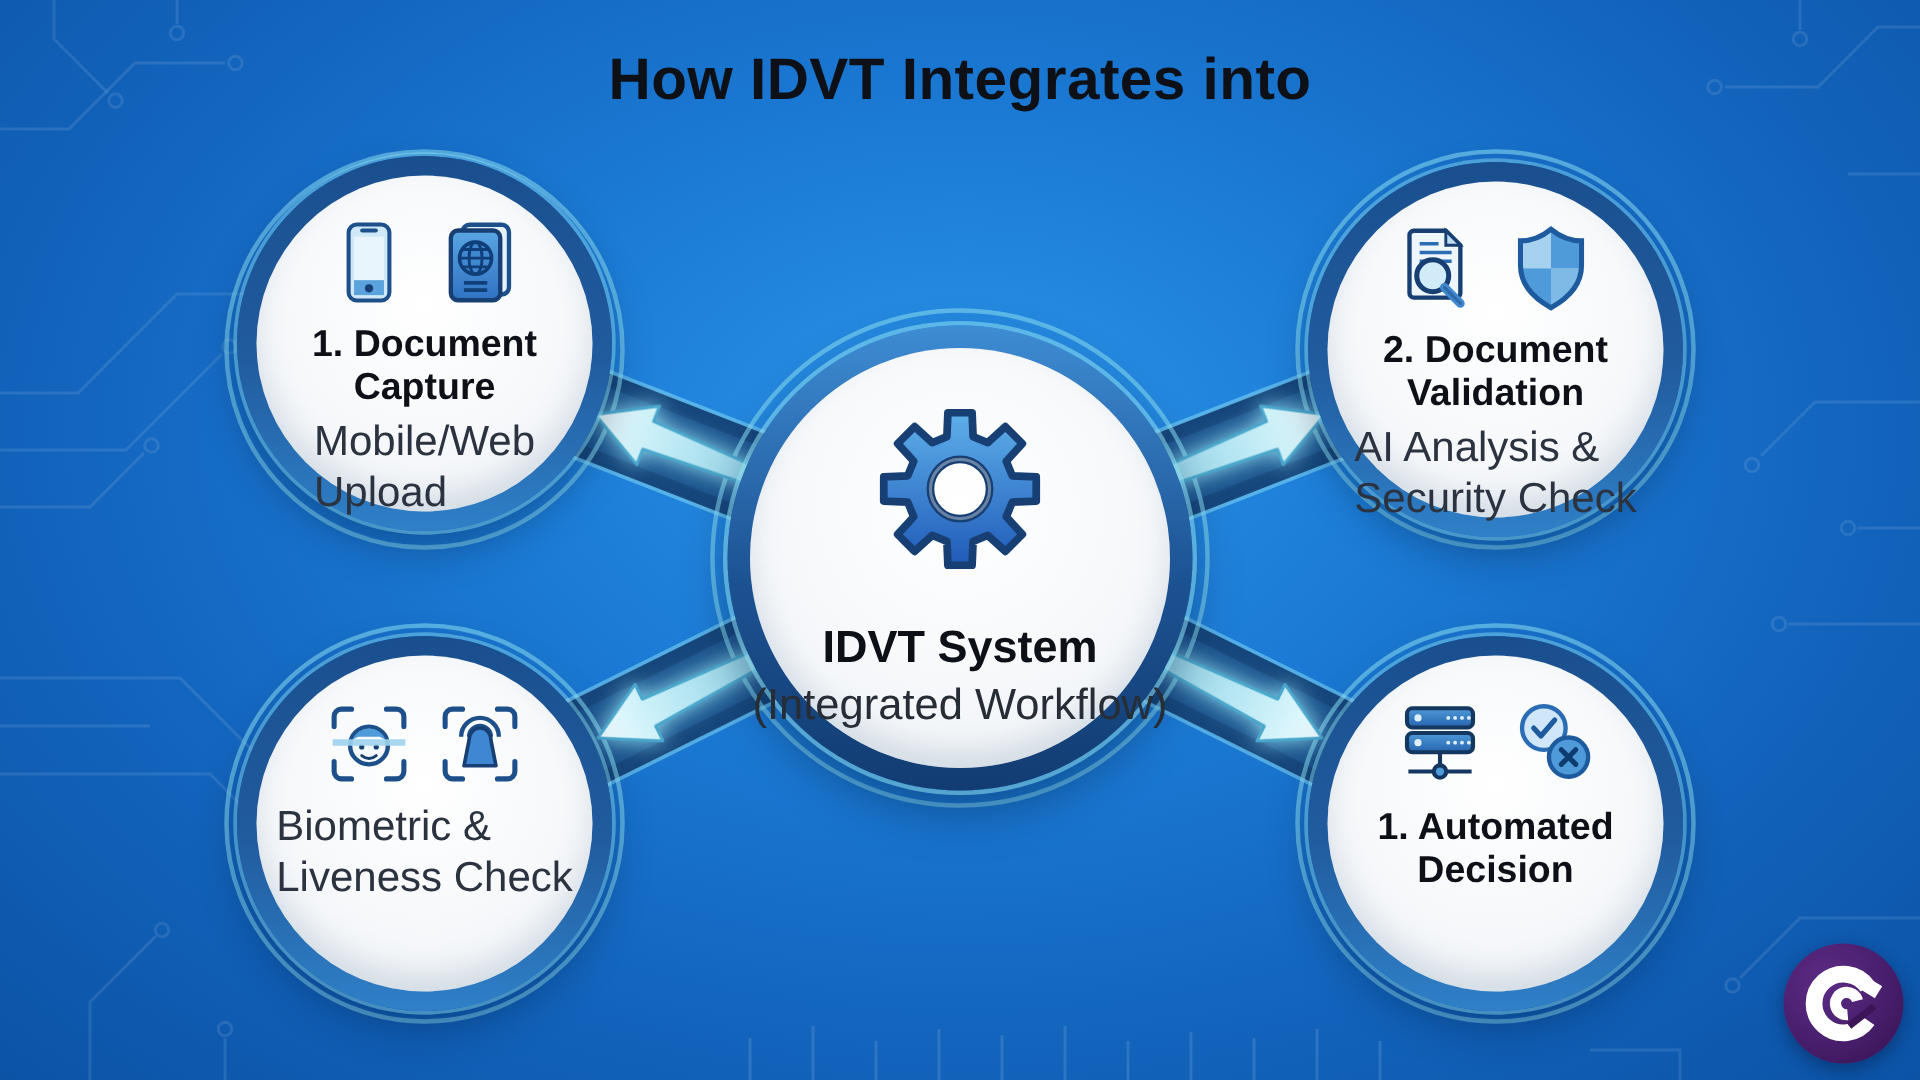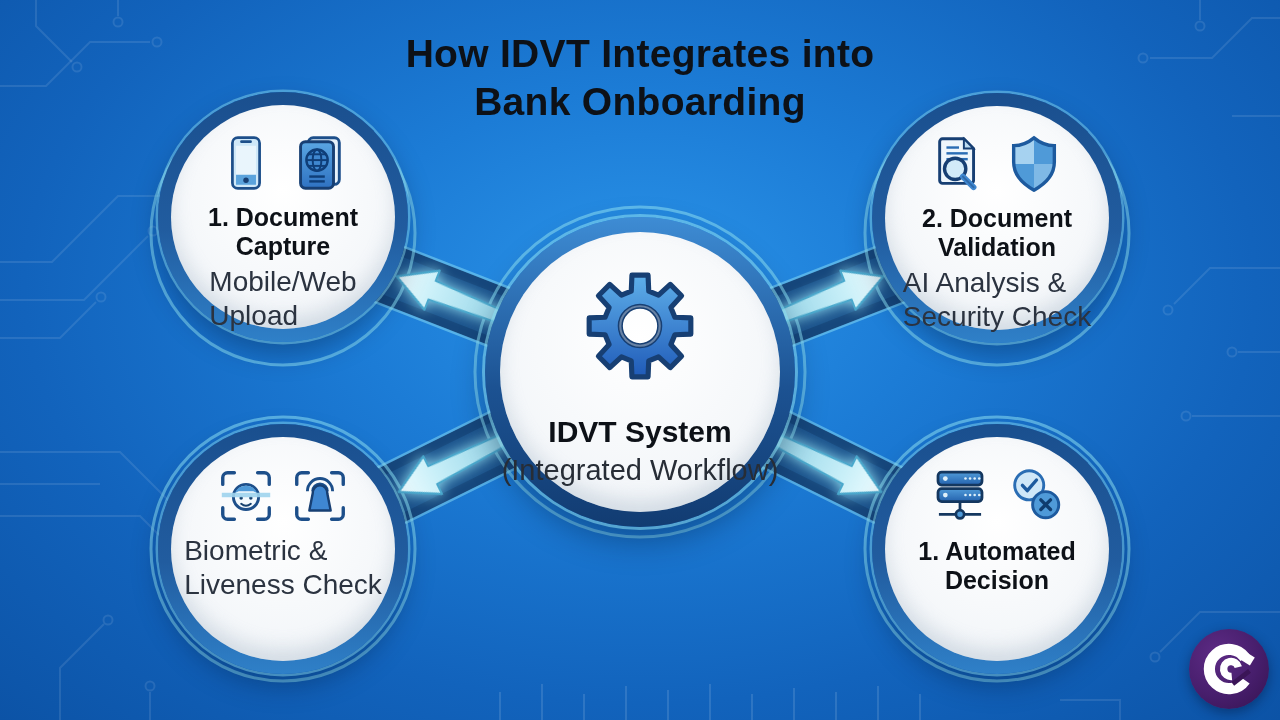--- a/index.html
+++ b/index.html
@@ -140,21 +140,20 @@
     <g class="glow">
       <use href="#arrowShape" transform="translate(447,296) rotate(201.3)"></use>
       <use href="#arrowShape" transform="translate(833,296) rotate(-21.3)"></use>
       <use href="#arrowShape" transform="translate(447,468) rotate(153.6)"></use>
       <use href="#arrowShape" transform="translate(833,468) rotate(26.4)"></use>
     </g>
   </svg>
 
   <div class="main-title">
     <div>How IDVT Integrates into</div>
-    <div>Bank Onboarding</div>
   </div>
 
   <div class="node center" style="left:485px;top:217px;">
     <div class="node-inner">
       <div class="icons-row">
         <svg width="120" height="120" viewBox="-70 -70 140 140">
           <defs>
             <linearGradient id="gradGear" x1="0" y1="-60" x2="0" y2="60" gradientUnits="userSpaceOnUse">
               <stop offset="0" stop-color="#5fb0ea"></stop>
                 <stop offset="1" stop-color="#1f5ab8"></stop>
@@ -163,21 +162,21 @@
           <path fill-rule="evenodd" fill="url(#gradGear)" stroke="#173f73" stroke-width="6" stroke-linejoin="round" d="M40.7,-10.2 L59.3,-9.4 L59.3,9.4 L40.7,10.2 L36,21.6 L48.5,35.3 L35.3,48.5 L21.6,36 L10.2,40.7 L9.4,59.3 L-9.4,59.3 L-10.2,40.7 L-21.6,36 L-35.3,48.5 L-48.5,35.3 L-36,21.6 L-40.7,10.2 L-59.3,9.4 L-59.3,-9.4 L-40.7,-10.2 L-36,-21.6 L-48.5,-35.3 L-35.3,-48.5 L-21.6,-36 L-10.2,-40.7 L-9.4,-59.3 L9.4,-59.3 L10.2,-40.7 L21.6,-36 L35.3,-48.5 L48.5,-35.3 L36,-21.6 Z
                M23,0 A23,23 0 1 0 -23,0 A23,23 0 1 0 23,0 Z"></path>
           <circle r="23" fill="none" stroke="rgba(255,255,255,0.35)" stroke-width="2.5"></circle>
         </svg>
       </div>
       <div class="center-title">IDVT System</div>
       <div class="center-sub">(Integrated Workflow)</div>
     </div>
   </div>
 
-  <div class="node outer" style="left:158px;top:92px;">
+  <div class="node outer" style="left:158px;top:104px;">
     <div class="node-inner">
       <div class="icons-row">
         <svg width="58" height="64" viewBox="0 0 64 64">
           <rect x="17" y="4" width="30" height="56" rx="6" fill="#cfe8f8" stroke="#1d4f8a" stroke-width="3"></rect>
           <rect x="21" y="13" width="22" height="32" fill="#e9f5fc"></rect>
           <line x1="27" y1="8.5" x2="37" y2="8.5" stroke="#1d4f8a" stroke-width="3" stroke-linecap="round"></line>
           <rect x="21" y="45" width="22" height="11" fill="#5ba3dc"></rect>
           <circle cx="32" cy="51" r="3" fill="#173f73"></circle>
         </svg>
         <svg width="62" height="64" viewBox="0 0 64 64">
@@ -202,21 +201,21 @@
         <div>1. Document</div>
         <div>Capture</div>
       </div>
       <div class="node-sub">
         <div>Mobile/Web</div>
         <div>Upload</div>
       </div>
     </div>
   </div>
 
-  <div class="node outer" style="left:872px;top:93px;">
+  <div class="node outer" style="left:872px;top:108px;">
     <div class="node-inner">
       <div class="icons-row">
         <svg width="62" height="64" viewBox="0 0 64 64">
           <path d="M14,6 h22 l10,10 v33 a3,3 0 0 1 -3,3 h-29 a3,3 0 0 1 -3,-3 V9 a3,3 0 0 1 3,-3 z" fill="#eef6fc" stroke="#173f73" stroke-width="3"></path>
           <path d="M36,6 l10,10 h-10 z" fill="#bcdcf2" stroke="#173f73" stroke-width="2"></path>
           <line x1="18" y1="15" x2="31" y2="15" stroke="#2a6db4" stroke-width="2.5"></line>
           <line x1="18" y1="21" x2="40" y2="21" stroke="#2a6db4" stroke-width="2.5"></line>
           <line x1="18" y1="27" x2="40" y2="27" stroke="#2a6db4" stroke-width="2.5"></line>
           <circle cx="27" cy="37" r="11" fill="#cfe9f8" fill-opacity="0.92" stroke="#173f73" stroke-width="3.5"></circle>
           <line x1="35" y1="45" x2="46" y2="56" stroke="#3f87cf" stroke-width="6" stroke-linecap="round"></line>

